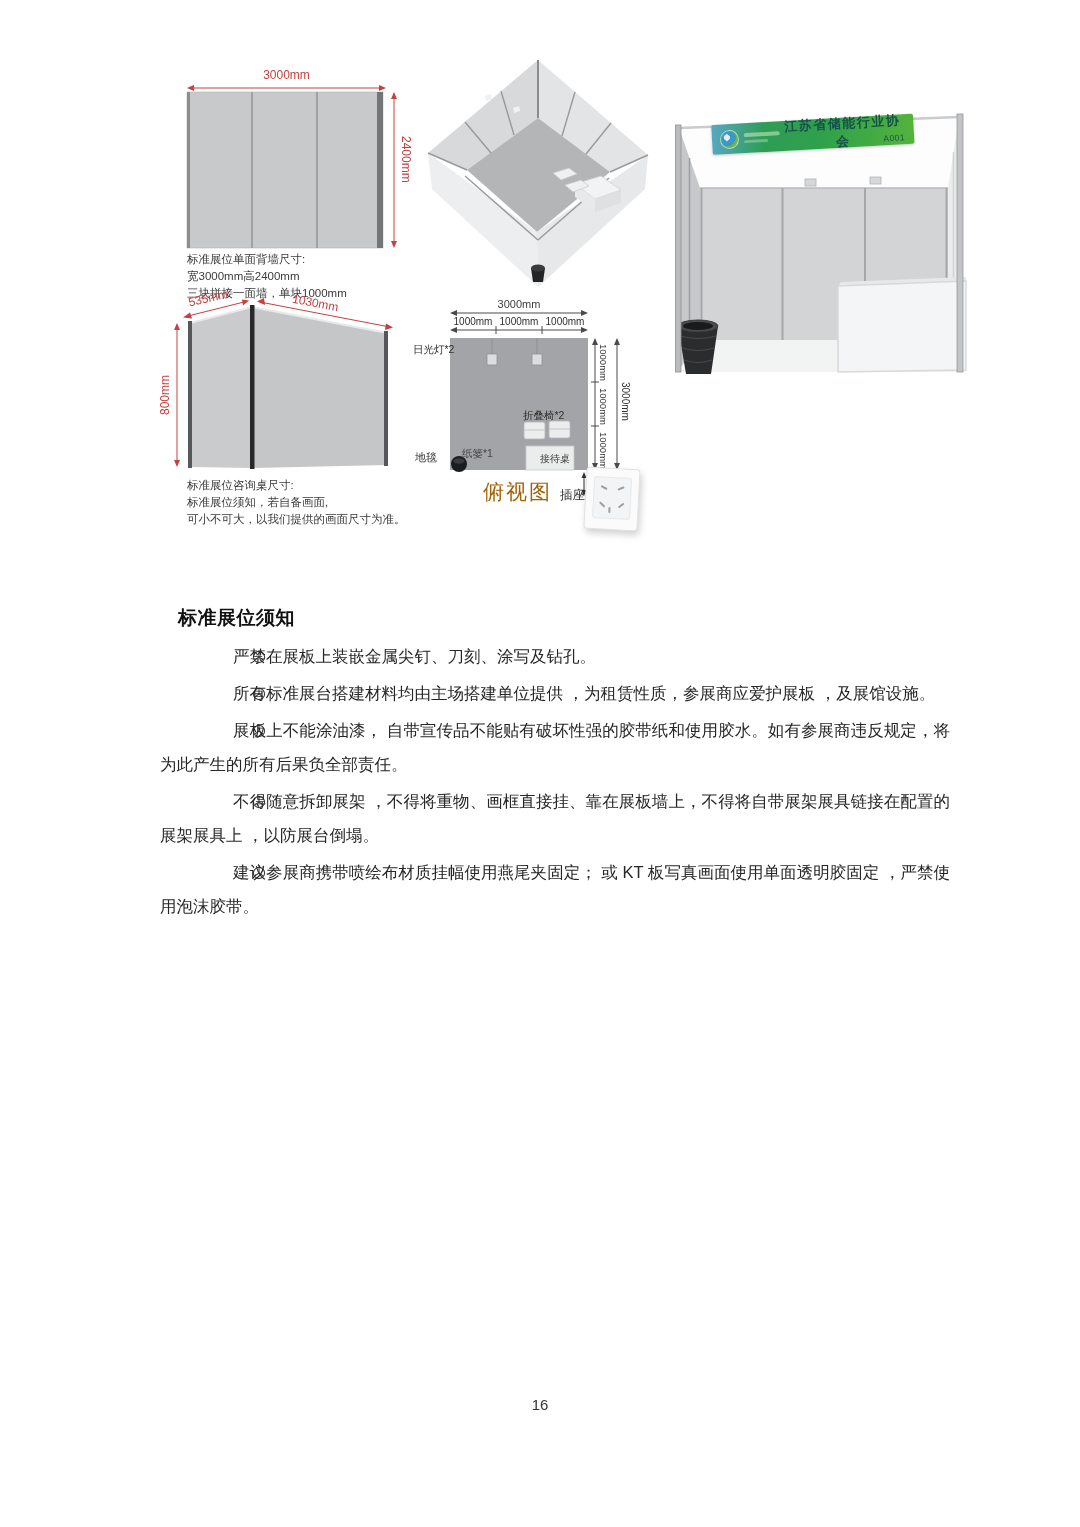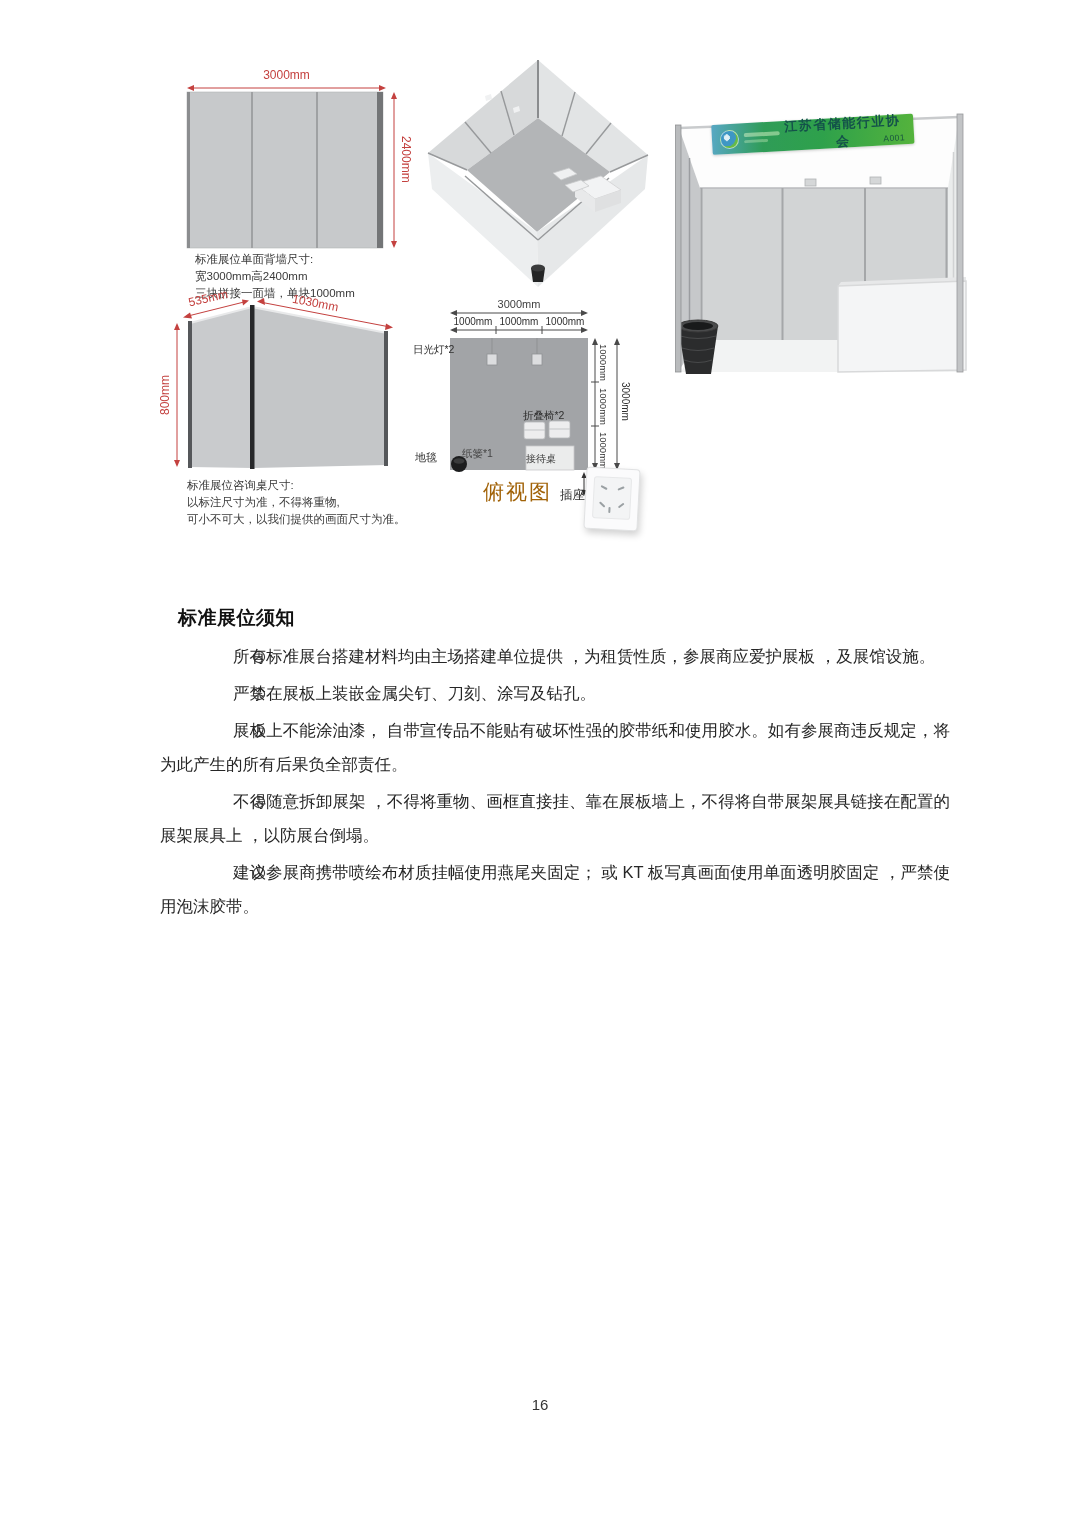--- a/index.html
+++ b/index.html
@@ -75,21 +75,21 @@
 
     <g stroke="#c4413f" stroke-width="1">
       <line x1="219" y1="110" x2="219" y2="34"></line>
         <line x1="219" y1="110" x2="219" y2="186"></line>
     </g>
     <polygon points="219,32 216,39 222,39" fill="#c4413f"></polygon>
     <polygon points="219,188 216,181 222,181" fill="#c4413f"></polygon>
   </svg>
   <div class="lbl red vtext" style="left:224px;top:76px;font-size:12px;">2400mm</div>
 </div>
-<div class="caption" style="left:187px;top:251px;margin-left:8px;">
+<div class="caption" style="left:187px;top:251px;">
   <div>标准展位单面背墙尺寸:</div>
   <div>宽3000mm高2400mm</div>
   <div>三块拼接一面墙，单块1000mm</div>
 </div>
 
 <div class="abs" style="left:425px;top:56px;width:240px;height:240px;">
   <svg width="240" height="240">
 
     <polygon points="113,4 3,97 42,114 113,62" fill="#d7d9da"></polygon>
 
@@ -211,21 +211,21 @@
     </g>
     <polygon points="27,30 24,37 30,37" fill="#c4413f"></polygon>
     <polygon points="27,174 24,167 30,167" fill="#c4413f"></polygon>
   </svg>
   <div class="lbl red" style="left:38px;top:-2px;font-size:12px;transform:rotate(-13deg);">535mm</div>
   <div class="lbl red" style="left:142px;top:3px;font-size:12px;transform:rotate(11deg);">1030mm</div>
   <div class="lbl red" style="left:-5px;top:95px;font-size:12px;transform:rotate(-90deg);">800mm</div>
 </div>
 <div class="caption" style="left:187px;top:477px;">
   <div>标准展位咨询桌尺寸:</div>
-  <div>以标注尺寸为准，不得将重物,</div>
+  <div>标准展位须知，若自备画面,</div>
   <div>可小不可大，以我们提供的画面尺寸为准。</div>
 </div>
 
 <div class="abs" style="left:413px;top:296px;width:250px;height:240px;">
   <div class="lbl" style="left:37px;top:2px;width:138px;text-align:center;font-size:11px;">3000mm</div>
   <div class="lbl tv-lbl" style="left:37px;top:20px;width:46px;text-align:center;font-size:10px;">1000mm</div>
   <div class="lbl tv-lbl" style="left:83px;top:20px;width:46px;text-align:center;font-size:10px;">1000mm</div>
   <div class="lbl tv-lbl" style="left:129px;top:20px;width:46px;text-align:center;font-size:10px;">1000mm</div>
 
   <svg width="250" height="240" style="position:absolute;left:0;top:0;">
@@ -278,21 +278,21 @@
     <g stroke="#333" stroke-width="1">
         <line x1="171" y1="188" x2="171" y2="178"></line>
         <line x1="171" y1="188" x2="171" y2="198"></line>
       </g>
     <polygon points="171,176 168.5,182 173.5,182" fill="#333"></polygon>
     <polygon points="171,200 168.5,194 173.5,194" fill="#333"></polygon>
   </svg>
 
   <div class="lbl tv-lbl" style="left:0px;top:47px;">日光灯*2</div>
   <div class="lbl tv-lbl" style="left:110px;top:113px;">折叠椅*2</div>
-  <div class="lbl tv-lbl" style="left:113px;top:156px;width:44px;text-align:left;font-size:10px;color:#3a3a3a;">接待桌</div>
+  <div class="lbl tv-lbl" style="left:113px;top:156px;width:44px;text-align:right;font-size:10px;color:#3a3a3a;">接待桌</div>
   <div class="lbl tv-lbl" style="left:49px;top:151px;color:#454545;">纸篓*1</div>
   <div class="lbl" style="left:2px;top:154px;font-size:11px;color:#2c2c2c;">地毯</div>
   <div class="lbl tv-lbl vtext" style="left:185px;top:48px;font-size:9.5px;">1000mm</div>
   <div class="lbl tv-lbl vtext" style="left:185px;top:92px;font-size:9.5px;">1000mm</div>
   <div class="lbl tv-lbl vtext" style="left:185px;top:136px;font-size:9.5px;">1000mm</div>
   <div class="lbl tv-lbl vtext" style="left:207px;top:86px;font-size:10px;">3000mm</div>
   <div class="lbl tv-title" style="left:70px;top:182px;">俯视图</div>
   <div class="lbl" style="left:147px;top:191px;font-size:12.5px;color:#2c2c2c;">插座</div>
 
   <div class="socket-photo">
@@ -308,36 +308,36 @@
 
 <div class="notice-title">标准展位须知</div>
 
 <div class="notice-body">
   <p>
     <span class="bullet-ico"><svg viewBox="0 0 14 14" width="14" height="14">
           <circle cx="7" cy="7" r="5.6" fill="none" stroke="#3c3c3c" stroke-width="1.1"></circle>
           <line x1="7" y1="7" x2="7" y2="2.2" stroke="#3c3c3c" stroke-width="1.1"></line>
           <line x1="7" y1="7" x2="2.9" y2="9.9" stroke="#3c3c3c" stroke-width="1.1"></line>
           <line x1="7" y1="7" x2="11.1" y2="9.9" stroke="#3c3c3c" stroke-width="1.1"></line>
+        </svg></span><span>严禁在展板上装嵌金属尖钉、刀刻、涂写及钻孔。</span>
+  </p>
+  <p>
+    <span class="bullet-ico"><svg viewBox="0 0 14 14" width="14" height="14">
+          <circle cx="7" cy="7" r="5.6" fill="none" stroke="#3c3c3c" stroke-width="1.1"></circle>
+          <line x1="7" y1="7" x2="7" y2="2.2" stroke="#3c3c3c" stroke-width="1.1"></line>
+          <line x1="7" y1="7" x2="2.9" y2="9.9" stroke="#3c3c3c" stroke-width="1.1"></line>
+          <line x1="7" y1="7" x2="11.1" y2="9.9" stroke="#3c3c3c" stroke-width="1.1"></line>
         </svg></span><span>所有标准展台搭建材料均由主场搭建单位提供 ，为租赁性质，参展商应爱护展板 ，及展馆设施。</span>
   </p>
   <p>
     <span class="bullet-ico"><svg viewBox="0 0 14 14" width="14" height="14">
           <circle cx="7" cy="7" r="5.6" fill="none" stroke="#3c3c3c" stroke-width="1.1"></circle>
           <line x1="7" y1="7" x2="7" y2="2.2" stroke="#3c3c3c" stroke-width="1.1"></line>
           <line x1="7" y1="7" x2="2.9" y2="9.9" stroke="#3c3c3c" stroke-width="1.1"></line>
           <line x1="7" y1="7" x2="11.1" y2="9.9" stroke="#3c3c3c" stroke-width="1.1"></line>
-        </svg></span><span>严禁在展板上装嵌金属尖钉、刀刻、涂写及钻孔。</span>
-  </p>
-  <p>
-    <span class="bullet-ico"><svg viewBox="0 0 14 14" width="14" height="14">
-          <circle cx="7" cy="7" r="5.6" fill="none" stroke="#3c3c3c" stroke-width="1.1"></circle>
-          <line x1="7" y1="7" x2="7" y2="2.2" stroke="#3c3c3c" stroke-width="1.1"></line>
-          <line x1="7" y1="7" x2="2.9" y2="9.9" stroke="#3c3c3c" stroke-width="1.1"></line>
-          <line x1="7" y1="7" x2="11.1" y2="9.9" stroke="#3c3c3c" stroke-width="1.1"></line>
         </svg></span><span>展板上不能涂油漆， 自带宣传品不能贴有破坏性强的胶带纸和使用胶水。如有参展商违反规定，将为此产生的所有后果负全部责任。</span>
   </p>
   <p>
     <span class="bullet-ico"><svg viewBox="0 0 14 14" width="14" height="14">
           <circle cx="7" cy="7" r="5.6" fill="none" stroke="#3c3c3c" stroke-width="1.1"></circle>
           <line x1="7" y1="7" x2="7" y2="2.2" stroke="#3c3c3c" stroke-width="1.1"></line>
           <line x1="7" y1="7" x2="2.9" y2="9.9" stroke="#3c3c3c" stroke-width="1.1"></line>
           <line x1="7" y1="7" x2="11.1" y2="9.9" stroke="#3c3c3c" stroke-width="1.1"></line>
         </svg></span><span>不得随意拆卸展架 ，不得将重物、画框直接挂、靠在展板墙上，不得将自带展架展具链接在配置的展架展具上 ，以防展台倒塌。</span>
   </p>

